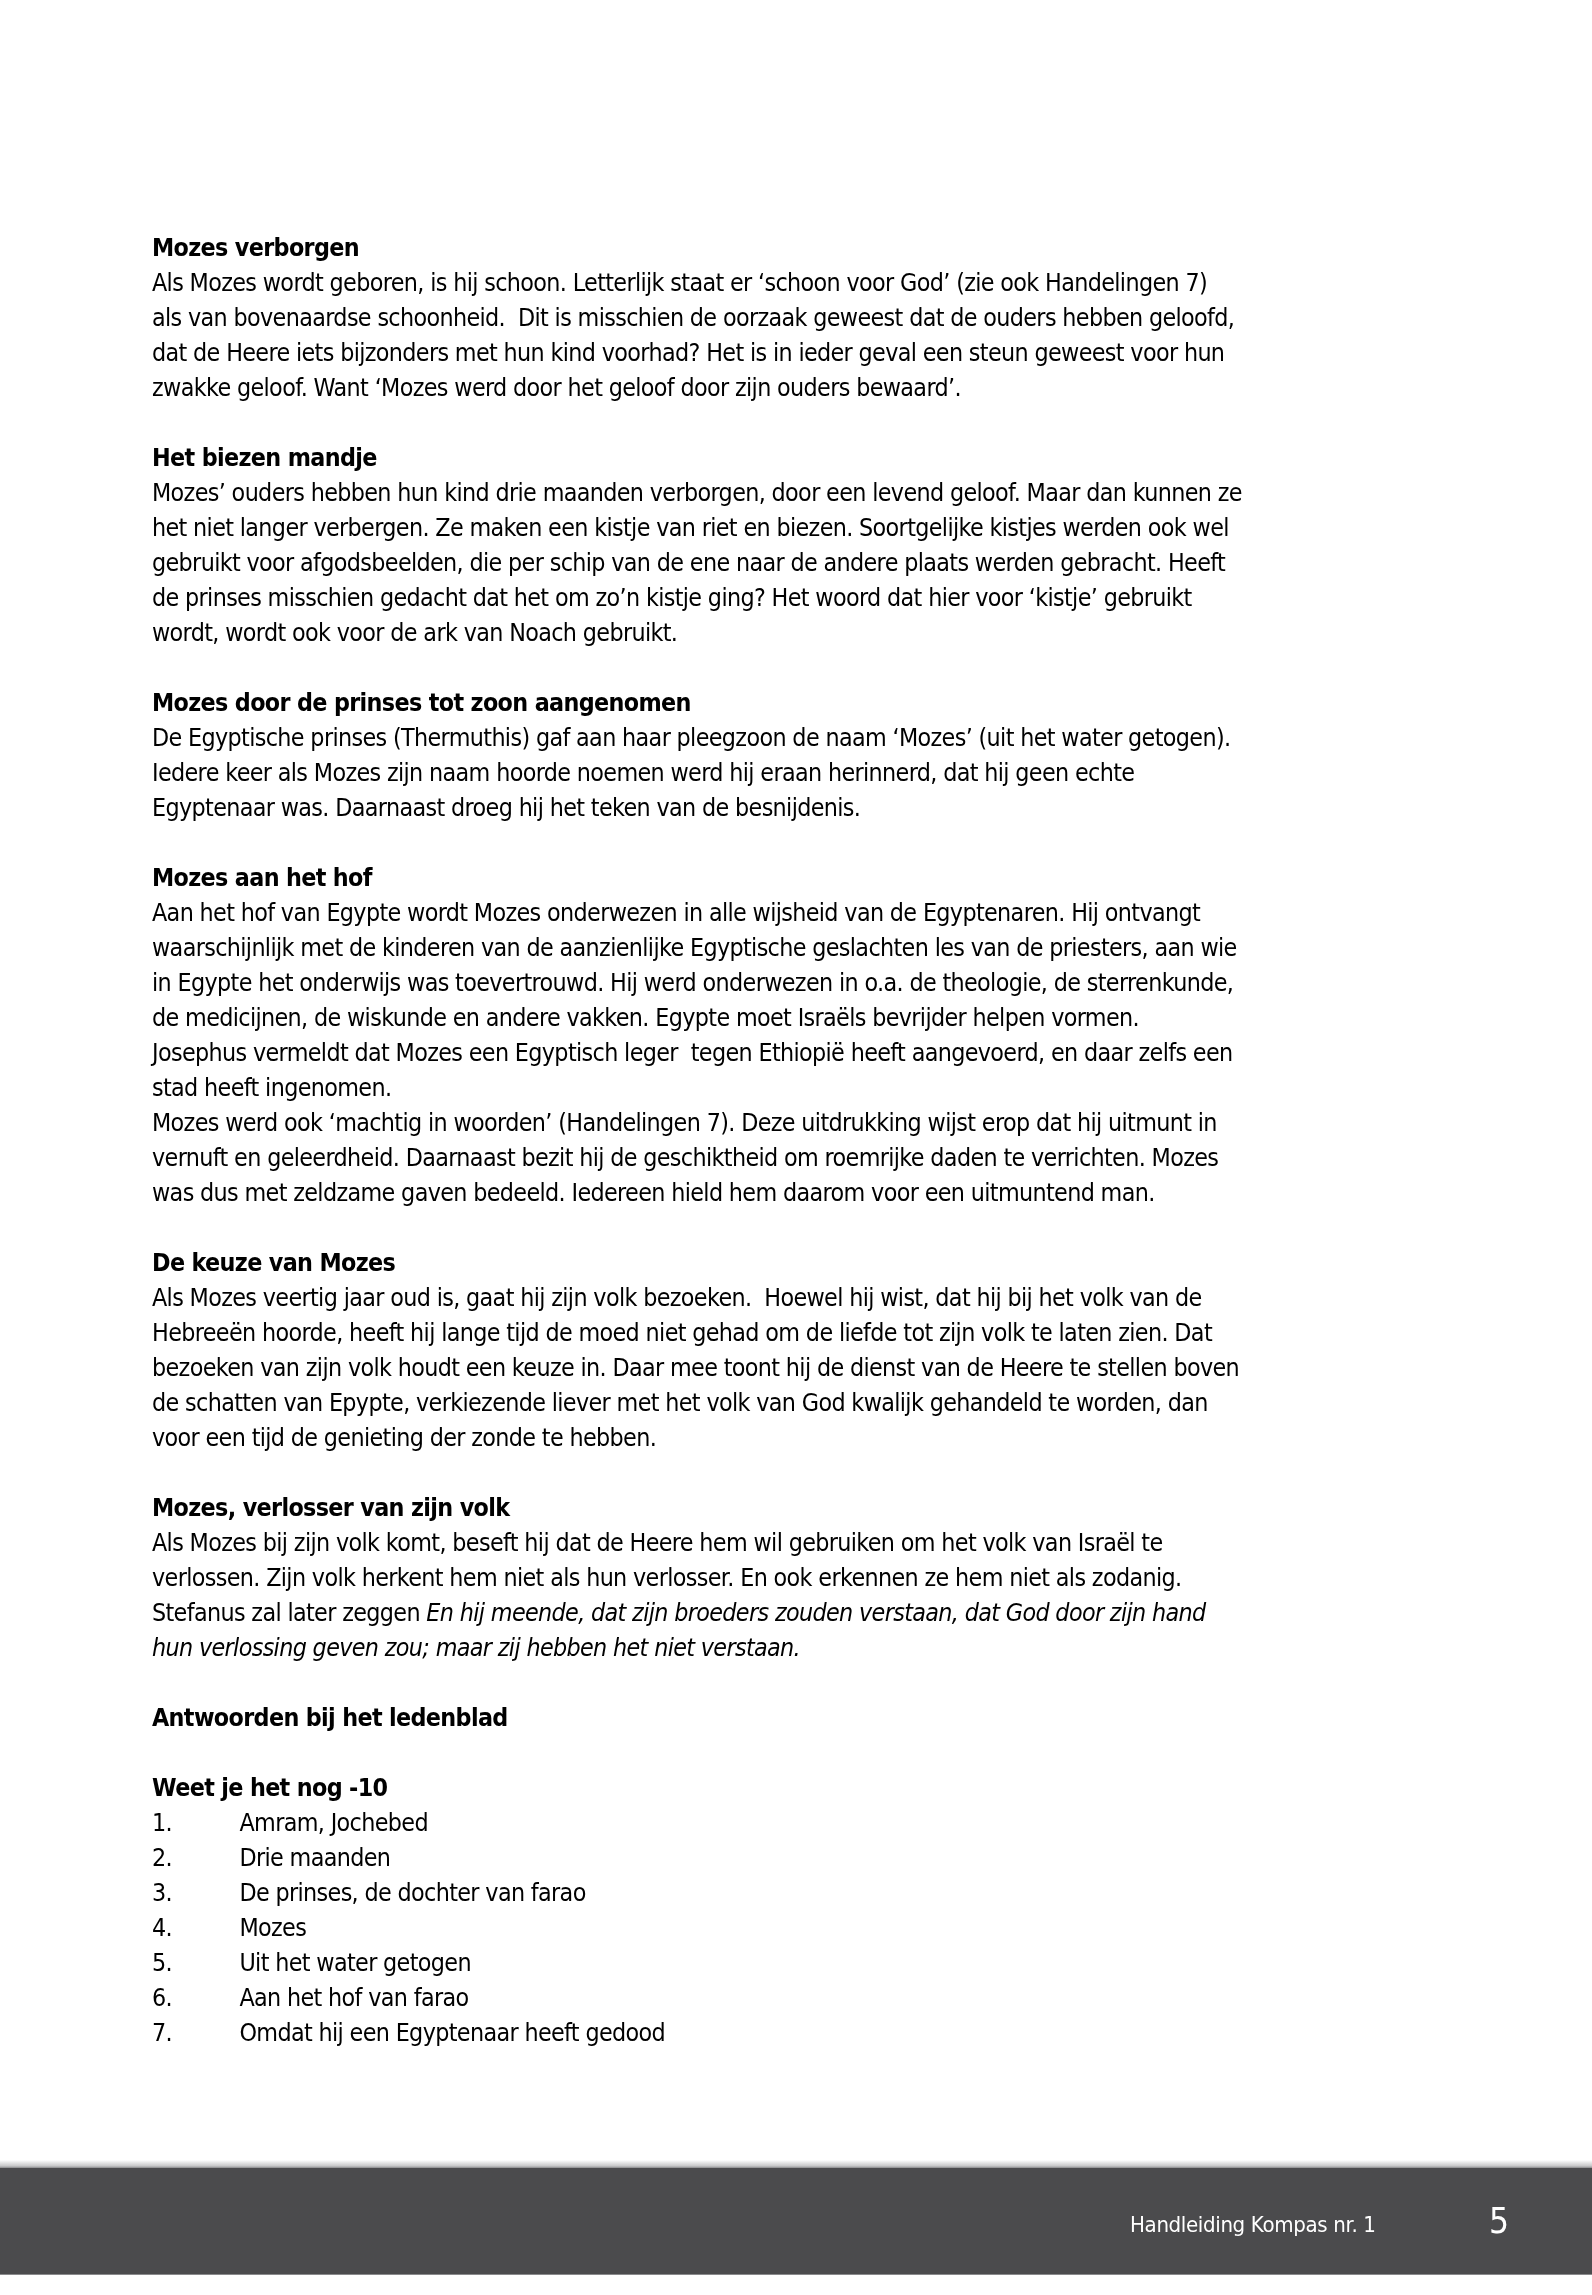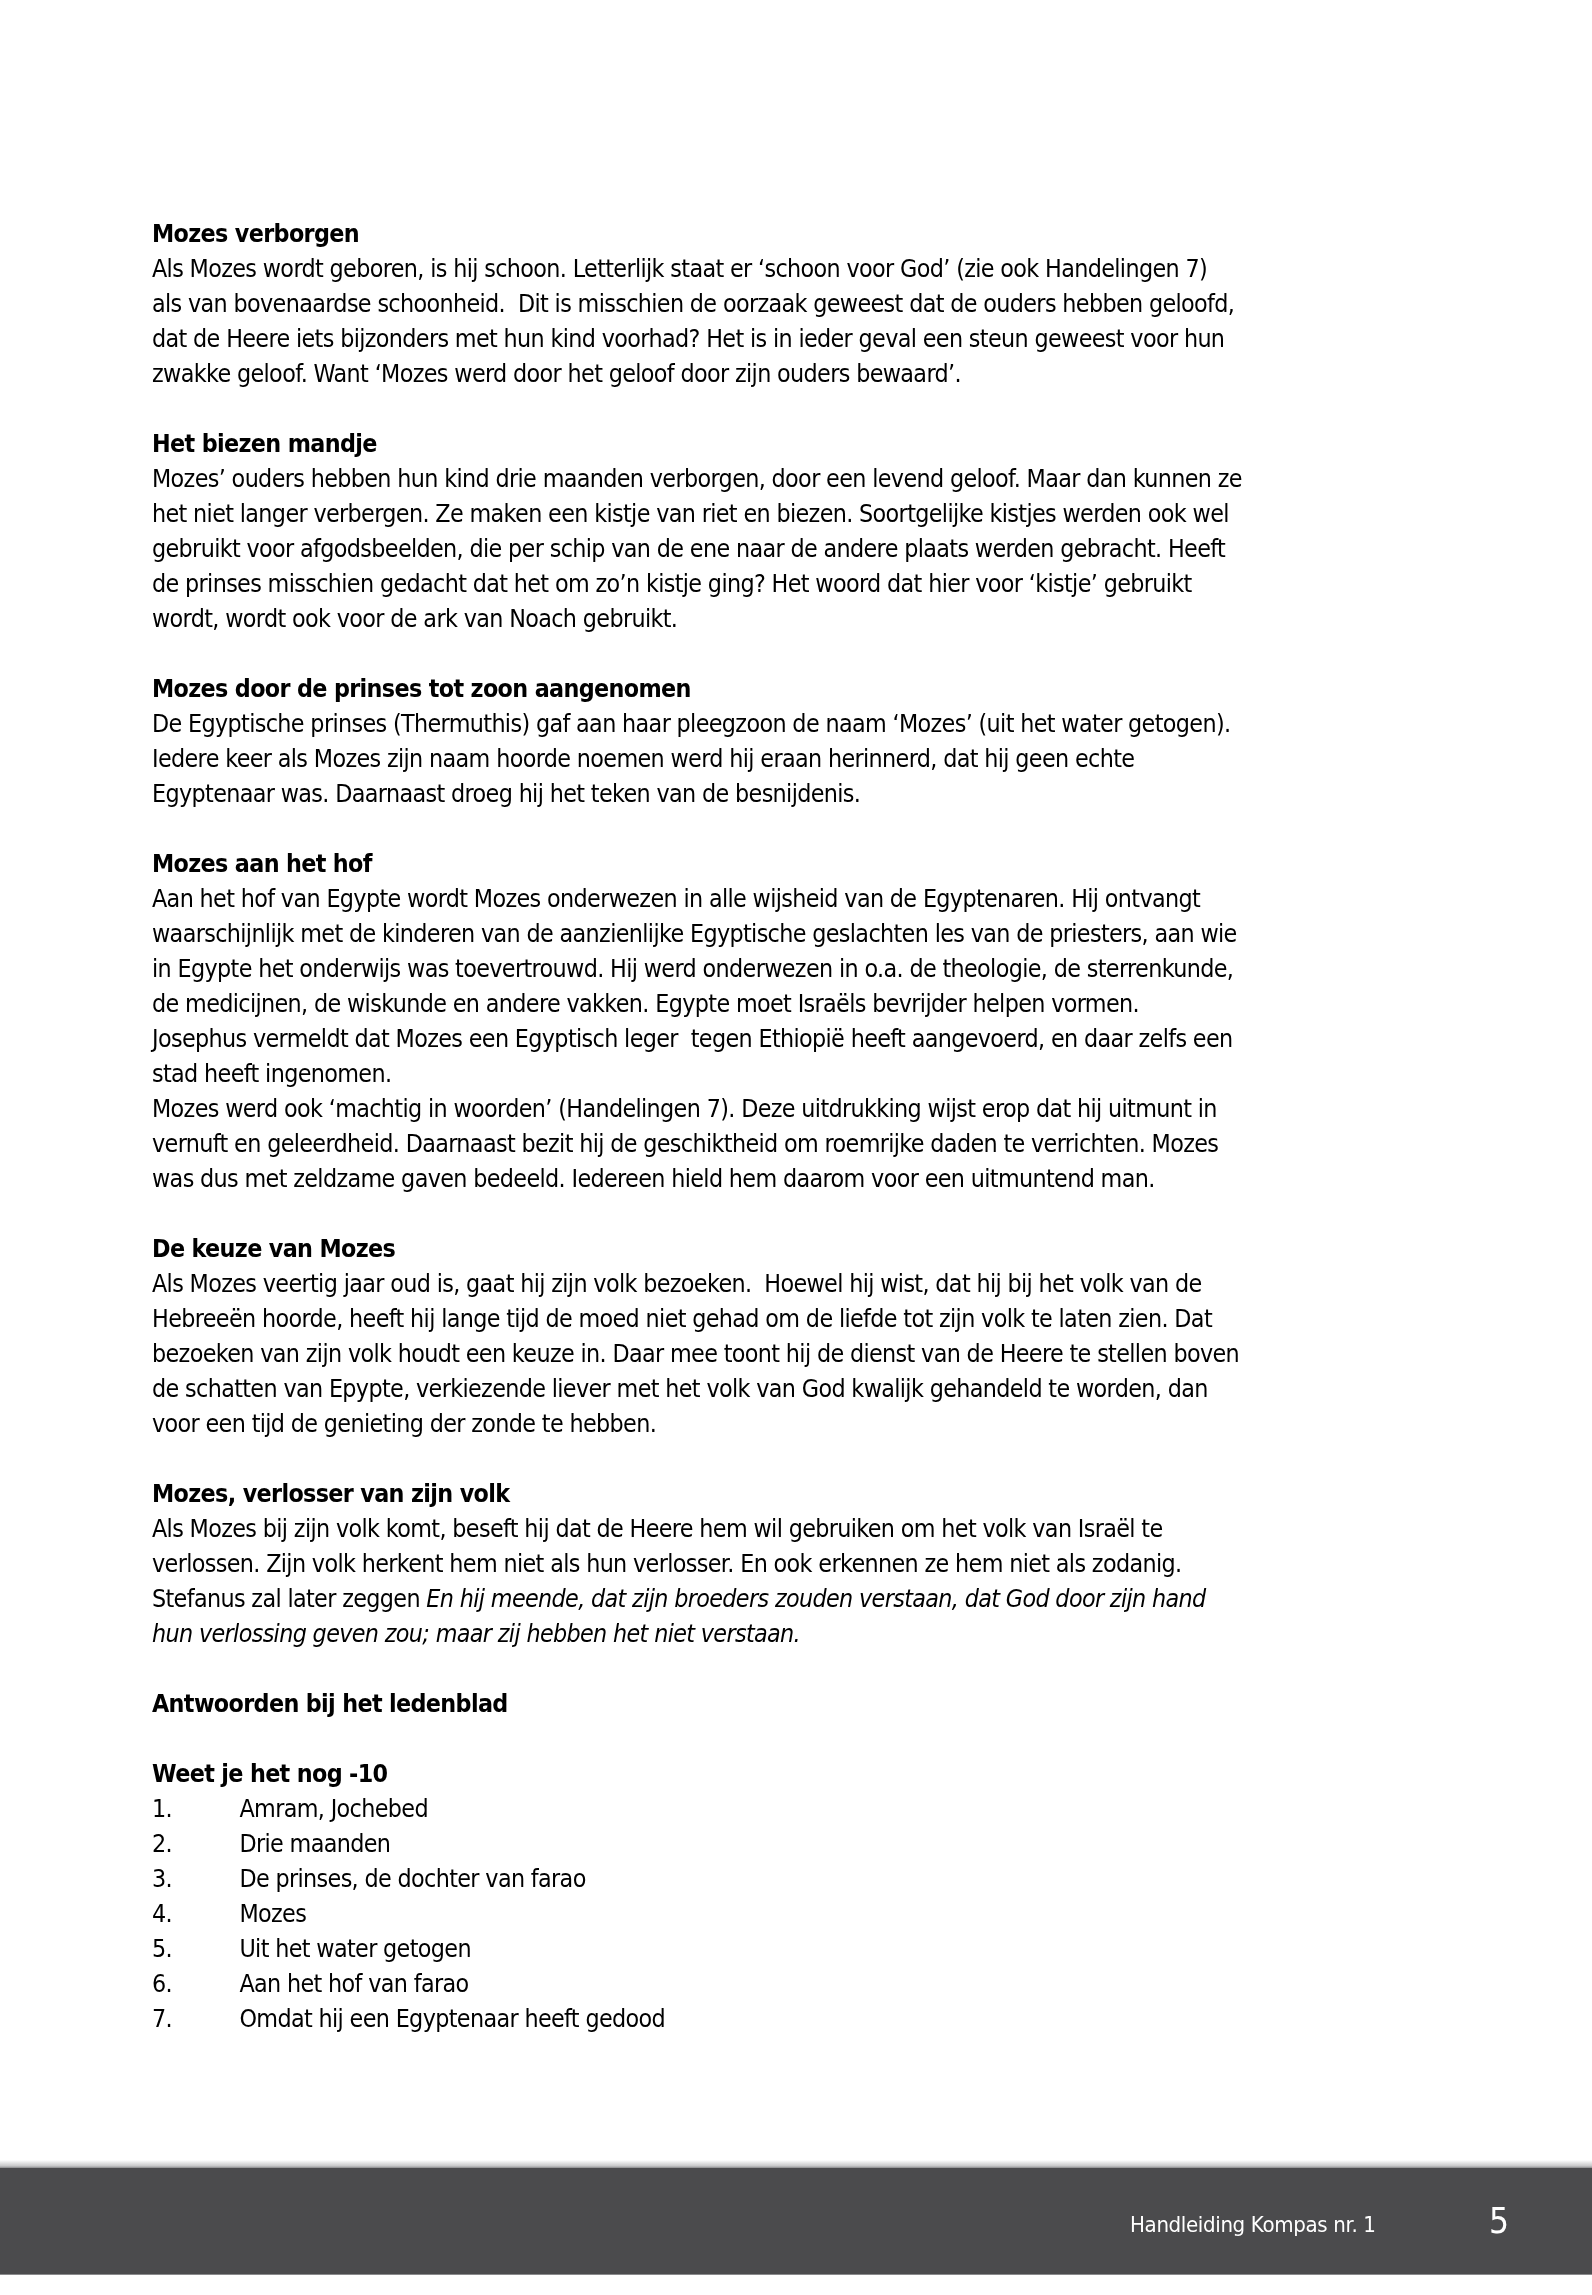--- a/index.html
+++ b/index.html
@@ -7,21 +7,21 @@
       width: 1592px;
       height: 2295px;
       position: relative;
       overflow: hidden;
       font-family: "DejaVu Sans", sans-serif;
       color: #000000;
     }
     .page-content {
       position: absolute;
       left: 152px;
-      top: 217px;
+      top: 231px;
       width: 1294px;
     }
     .line {
       display: block;
       height: 35px;
       line-height: 35px;
       font-size: 24px;
       white-space: pre;
       letter-spacing: -0.7px;
       transform: scaleX(0.93);

